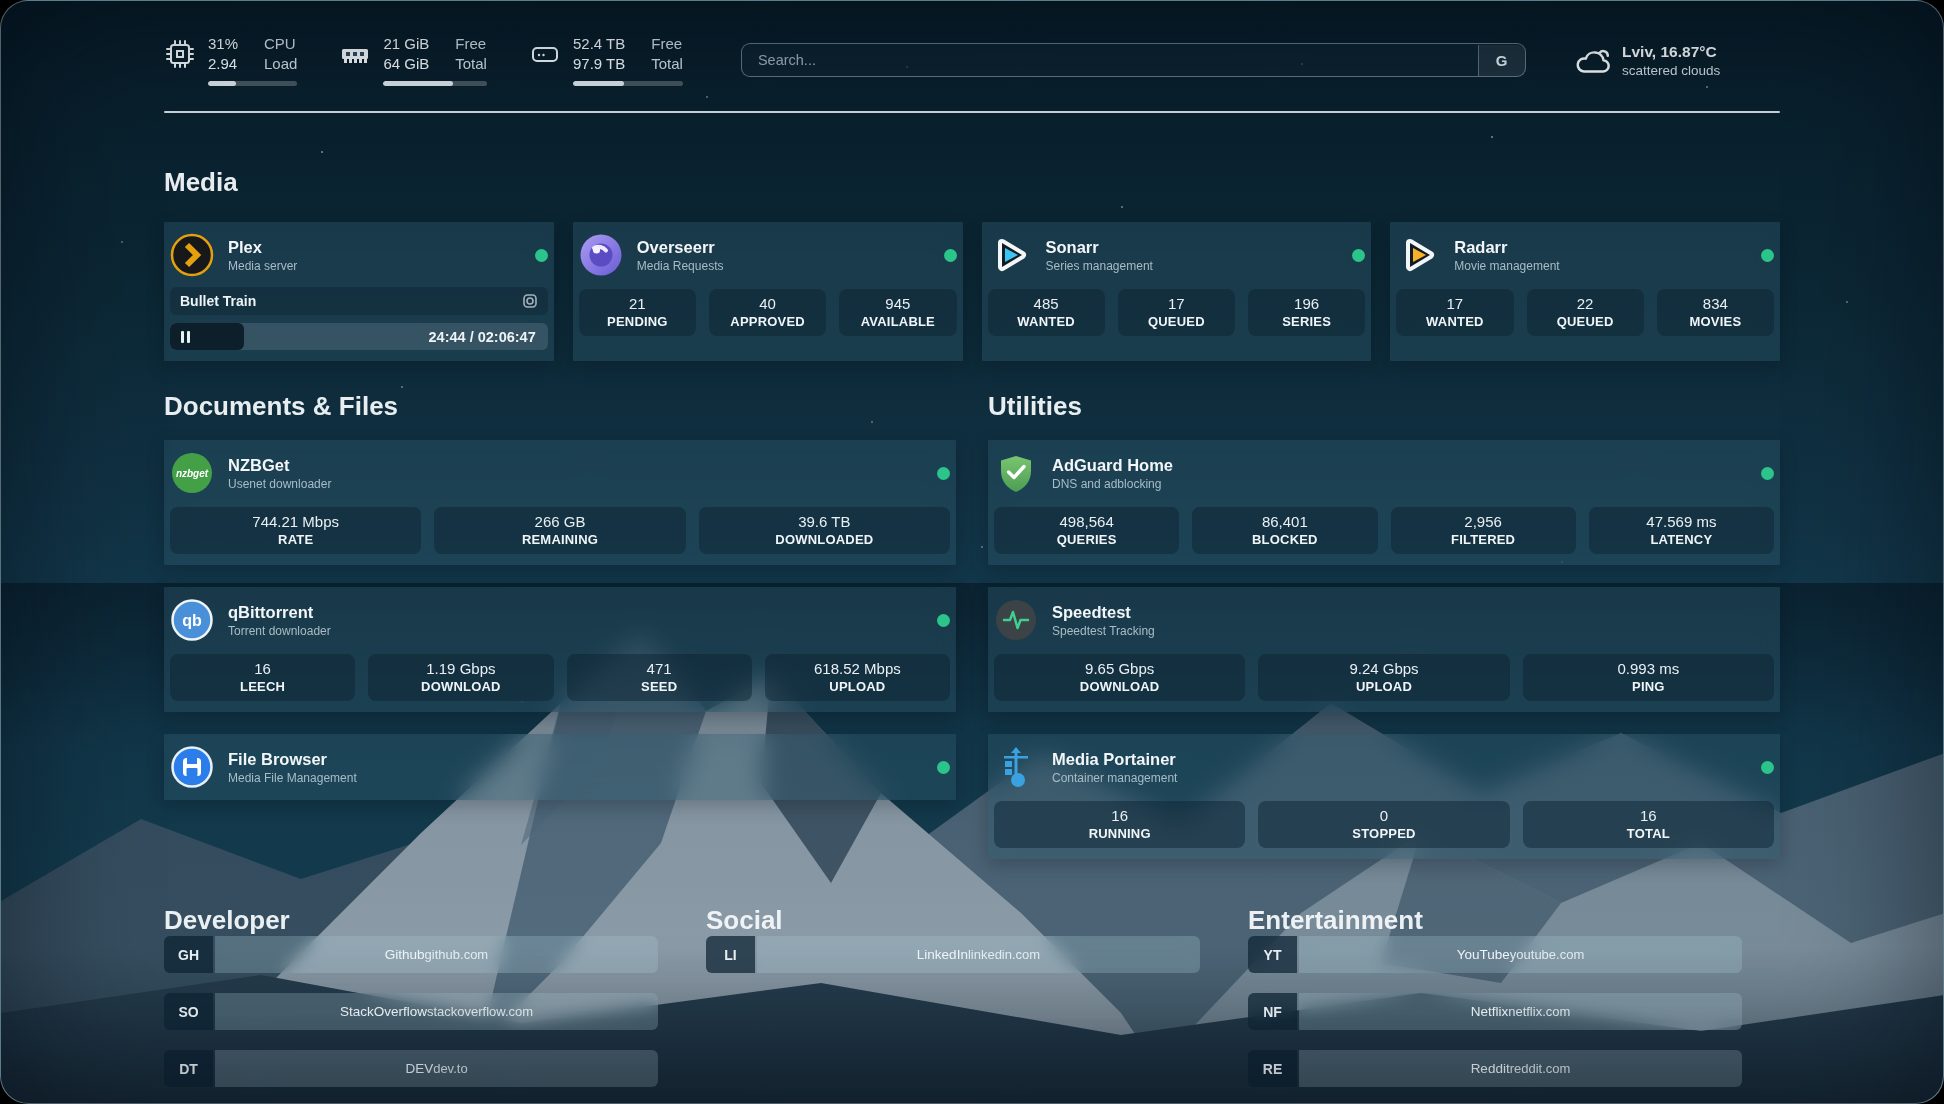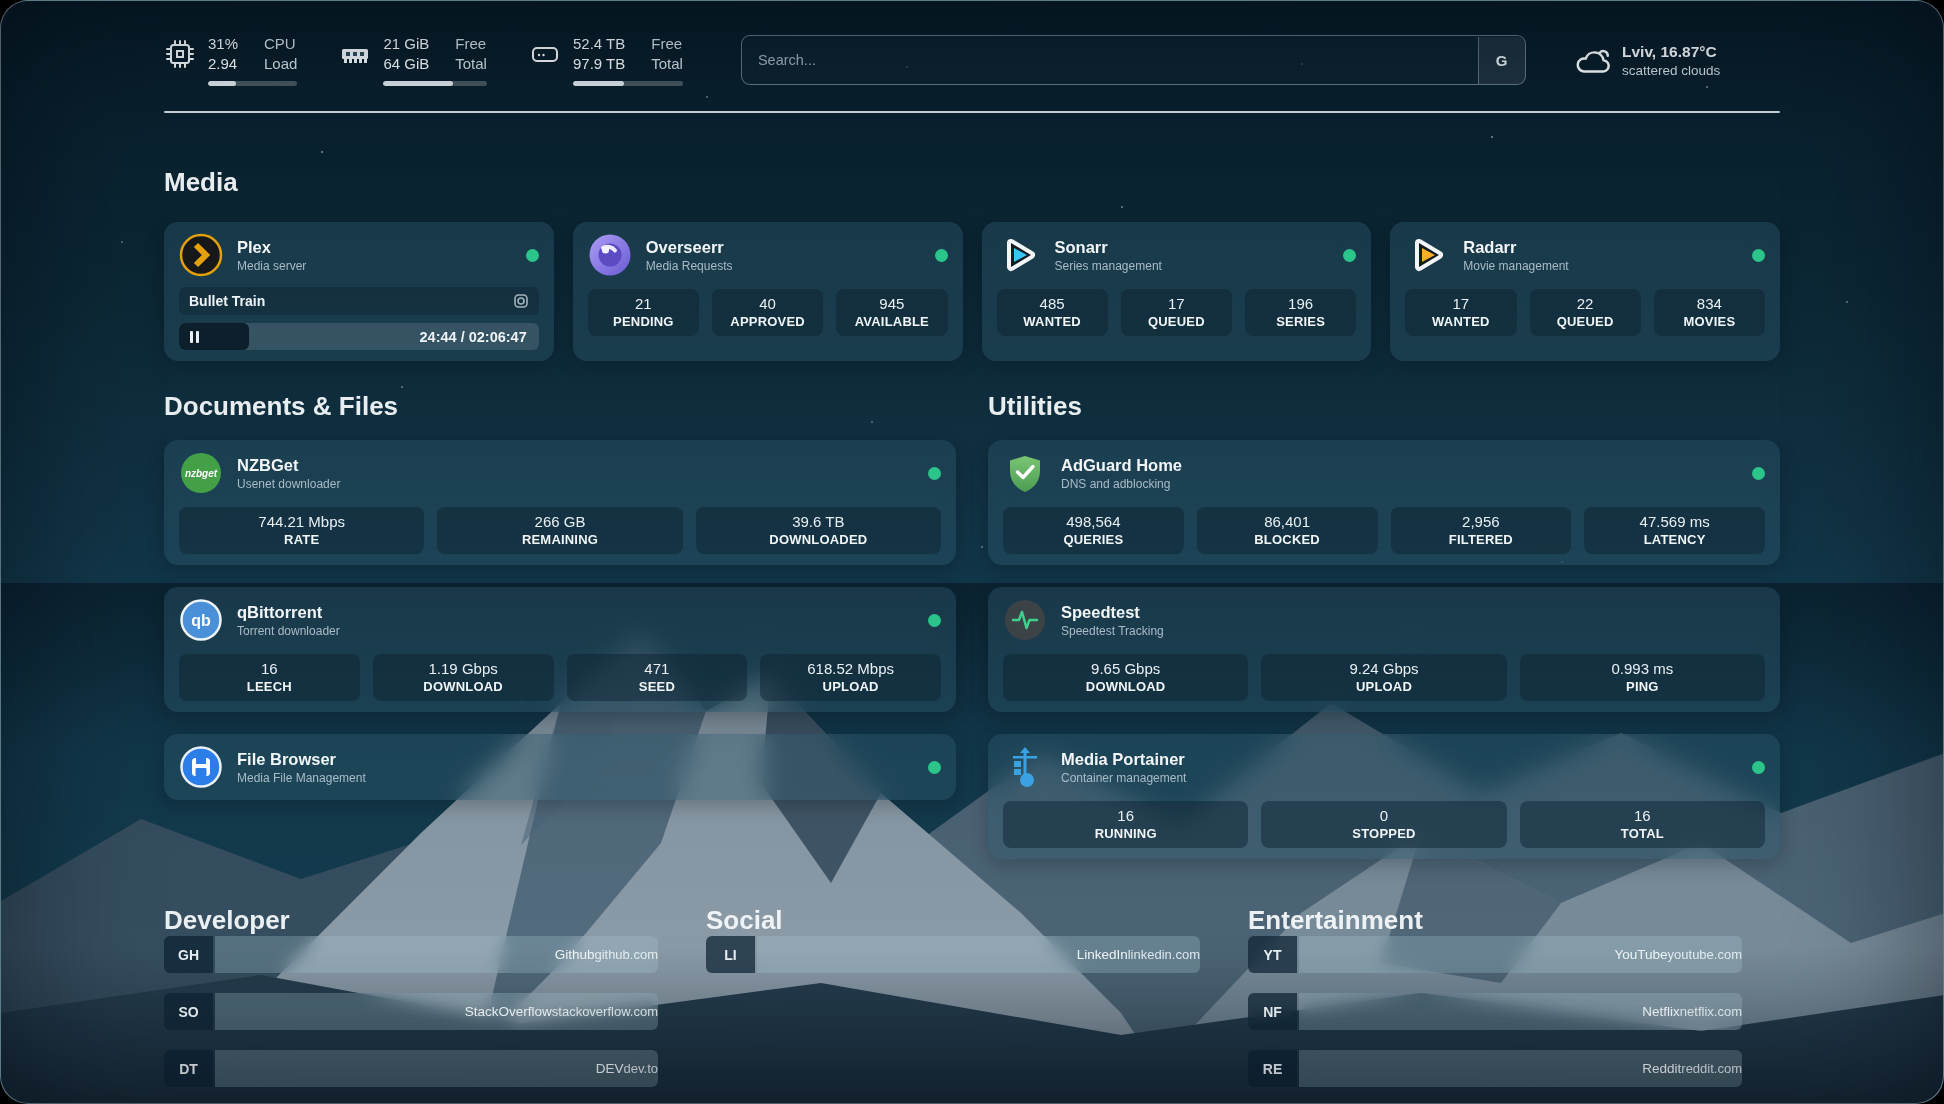--- a/index.html
+++ b/index.html
@@ -32,21 +32,21 @@
   .resources { display:flex; gap:42px; }
   .resource { display:flex; align-items:flex-start; gap:12px; }
   .res-icon { width:32px; height:32px; margin-top:4px; flex:0 0 32px; }
   .res-body { display:flex; flex-direction:column; }
   .res-cols { display:flex; gap:26px; }
   .res-col { display:flex; flex-direction:column; font-size:15px; line-height:20px; color:#eef3f6; }
   .res-col.labels { color:#ccd8df; }
   .res-track { margin-top:7px; height:5px; border-radius:3px; background:rgba(255,255,255,0.24); overflow:hidden; }
   .res-fill { height:100%; background:#d3dde3; border-radius:3px; }
 
-  .search { flex:1; margin:0 46px 0 58px; position:relative; height:50px; }
+  .search { flex:1; margin:0 46px 0 58px; position:relative; height:34px; }
   .search input { width:100%; height:100%; background:rgba(16,38,52,0.55);
     border:1.5px solid rgba(150,172,186,0.60); border-radius:9px; color:#dfe9ef;
     padding:0 64px 0 16px; font-size:14.5px; outline:none; font-family:inherit; }
   .search input::placeholder { color:rgba(200,215,224,0.75); }
   .search-btn { position:absolute; right:1.5px; top:1.5px; bottom:1.5px; width:47px;
     border-left:1.5px solid rgba(150,172,186,0.5); background:rgba(255,255,255,0.07);
     border-radius:0 7px 7px 0; display:flex; align-items:center; justify-content:center;
     font-size:15px; font-weight:600; color:#dce6ec; cursor:pointer; }
 
   .weather { display:flex; align-items:center; gap:8px; min-width:208px; }
@@ -55,21 +55,21 @@
 
   .divider { height:2px; background:rgba(235,243,247,0.85); border-radius:1px; margin-top:22px; }
 
   
   .section-heading { font-size:26px; font-weight:600; color:rgba(244,248,250,0.95); }
   .section-media { margin-top:54px; }
   .media-grid { margin-top:24px; display:grid; grid-template-columns:repeat(4,1fr); gap:19px; align-items:stretch; }
   .columns { margin-top:30px; display:grid; grid-template-columns:1fr 1fr; gap:32px; align-items:start; }
   .stack { display:flex; flex-direction:column; gap:22px; margin-top:18px; }
 
-  .card { background:rgba(46,88,108,0.42); border-radius:14px; padding:11px 15px;
+  .card { background:rgba(46,88,108,0.42); border-radius:1px; padding:11px 6px;
     backdrop-filter:blur(12px); -webkit-backdrop-filter:blur(12px);
     box-shadow:0 6px 18px rgba(0,10,18,0.22); cursor:pointer; }
   .card-hdr { display:flex; align-items:center; gap:14px; }
   .svc-icon { width:44px; height:44px; flex:0 0 44px; }
   .svc-titles { display:flex; flex-direction:column; gap:2px; }
   .svc-title { font-size:16.5px; font-weight:600; color:#f2f6f8; }
   .svc-sub { font-size:12px; color:#a9bcc7; }
   .status-dot { margin-left:auto; width:13px; height:13px; border-radius:50%; background:#2bc48a; flex:0 0 13px; }
 
   .stats { display:grid; grid-auto-flow:column; grid-auto-columns:1fr; gap:13px; margin-top:12px; }
@@ -90,21 +90,21 @@
   .player-time { position:absolute; right:12px; font-size:14.5px; font-weight:600; color:#eef3f6; }
 
   
   .bookmarks { margin-top:46px; display:grid; grid-template-columns:repeat(3,1fr); gap:48px; padding-right:38px; }
   .bm-rows { display:flex; flex-direction:column; gap:20px; }
   .bm-row { display:flex; gap:2px; height:37px; cursor:pointer; }
   .bm-abbr { width:49px; flex:0 0 49px; background:rgba(14,36,52,0.72); border-radius:6px 0 0 6px;
     display:flex; align-items:center; justify-content:center; font-size:14px; font-weight:600; color:#e8eff3;
     backdrop-filter:blur(8px); -webkit-backdrop-filter:blur(8px); }
   .bm-main { flex:1; background:rgba(173,203,217,0.28); border-radius:0 6px 6px 0;
-    display:flex; align-items:center; justify-content:flex-end; padding:0 0;
+    display:flex; align-items:center; justify-content:center; padding:0 0;
     backdrop-filter:blur(8px); -webkit-backdrop-filter:blur(8px); }
   .bm-name { font-size:13.5px; font-weight:500; color:#f0f5f8; }
   .bm-href { font-size:13px; color:rgba(240,246,249,0.88); }
 
   svg { display:block; }
 </style>
 </head>
 <body>
 
 <div class="dashboard">

